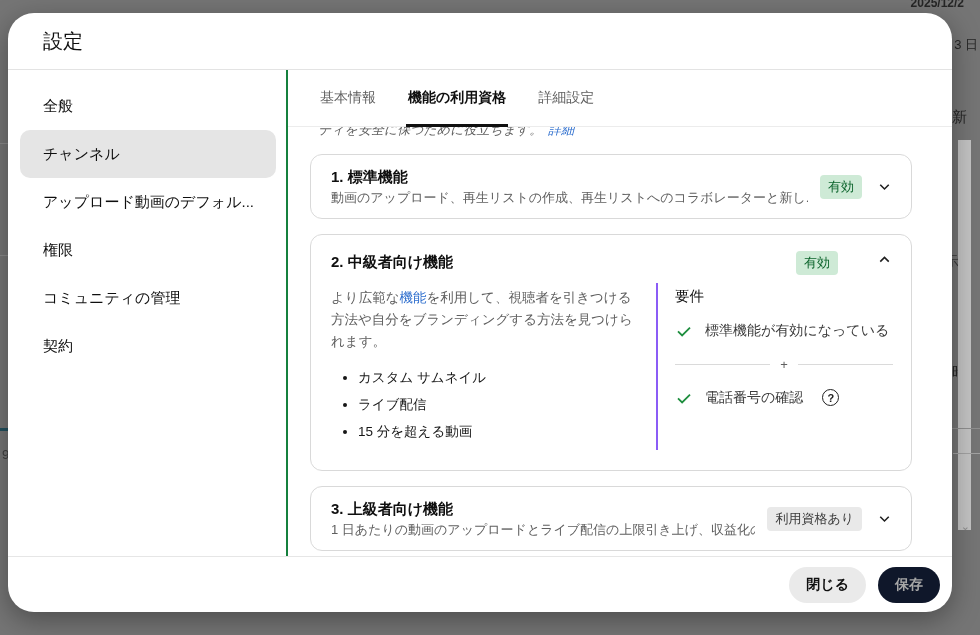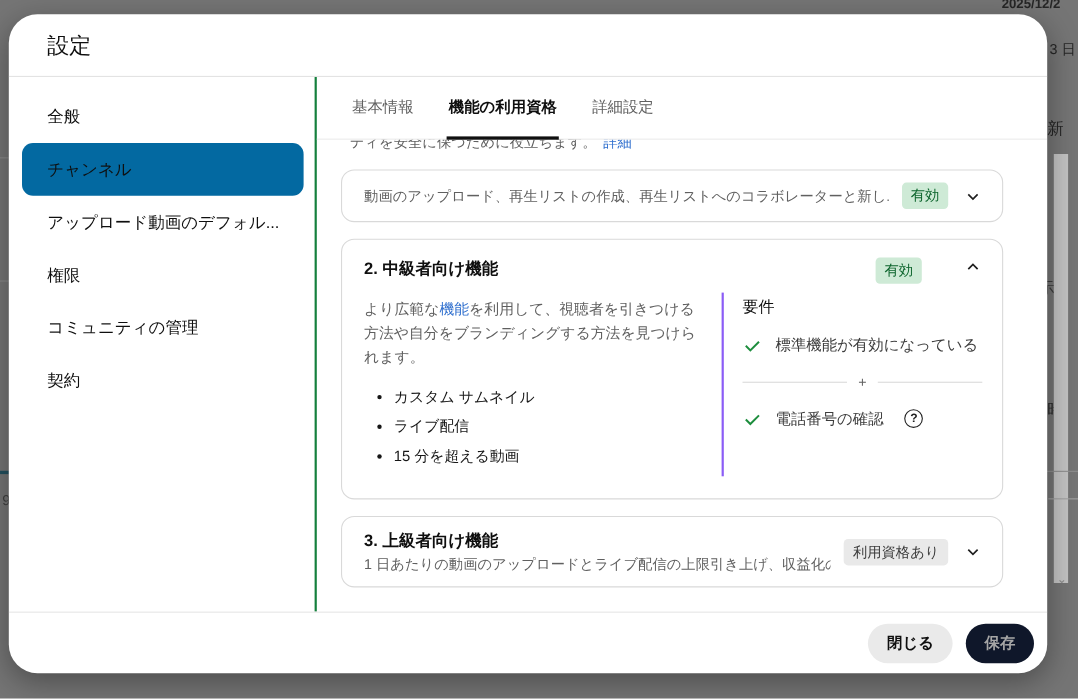--- a/index.html
+++ b/index.html
@@ -36,30 +36,30 @@
     color:#0f0f0f;
   }
   .dlg-header { flex:none; height:57px; border-bottom:1px solid #e3e3e3; display:flex; align-items:center; padding-left:35px; }
   .dlg-title { font-size:20px; color:#0f0f0f; }
 
   .dlg-body { flex:1; display:flex; min-height:0; }
 
   
   .sidebar { flex:none; width:280px; border-right:2px solid #15803d; padding-top:12px; }
   .side-item { height:48px; display:flex; align-items:center; padding:0 14px 0 35px; font-size:15px; color:#0f0f0f; white-space:nowrap; overflow:hidden; cursor:pointer; }
-  .side-item.active { background:#0369a1; border-radius:10px; margin:0 10px 0 12px; padding-left:23px; }
+  .side-item.active { background:#e5e5e5; border-radius:10px; margin:0 10px 0 12px; padding-left:23px; }
 
   
   .content { flex:1; display:flex; flex-direction:column; min-width:0; }
   .tabbar { flex:none; height:57px; display:flex; padding-left:30px; gap:28px; border-bottom:1px solid #ececec; }
   .tab { display:flex; align-items:center; font-size:14px; color:#606060; position:relative; cursor:pointer; padding:0 2px; }
   .tab.active { color:#0f0f0f; font-weight:bold; }
   .tab.active::after { content:""; position:absolute; left:0; right:0; bottom:-1px; height:3px; background:#101010; }
 
-  .clip-line { flex:none; height:15px; overflow:hidden; padding-left:30px; }
+  .clip-line { flex:none; height:15px; overflow:hidden; padding-left:30px;font-style:italic; }
   .clip-inner { margin-top:-6px; font-size:13px; color:#5f5f5f; }
   .link { color:#2f6fce; text-decoration:none; cursor:pointer; }
   .clip-inner .link { margin-left:6px; }
 
   .cards { flex:1; padding:12px 40px 0 22px; overflow:hidden; }
   .card { border:1px solid #d9d9d9; border-radius:12px; margin-bottom:15px; background:#fff; }
   .card-head { display:flex; align-items:center; padding:11px 18px 11px 20px; cursor:pointer; }
   .head-text { flex:1; min-width:0; }
   .card-title { font-size:15px; font-weight:bold; color:#0f0f0f; line-height:22px; }
   .card-desc { font-size:13px; color:#606060; line-height:19px; white-space:nowrap; overflow:hidden; }
@@ -136,20 +136,21 @@
         <div class="clip-inner">
           <span>ティを安全に保つために役立ちます。</span><a class="link">詳細</a>
         </div>
       </div>
 
       <div class="cards">
 
         <div class="card">
           <div class="card-head">
             <div class="head-text">
+              <div class="card-title">1. 標準機能</div>
               <div class="card-desc">動画のアップロード、再生リストの作成、再生リストへのコラボレーターと新し...</div>
             </div>
             <span class="badge enabled">有効</span>
             <span class="chev">
               <svg width="17" height="17" viewBox="0 0 24 24">
                   <path d="M6 9.5l6 6 6-6" fill="none" stroke="#1f1f1f" stroke-width="2.2"></path>
                 </svg>
             </span>
           </div>
         </div>

